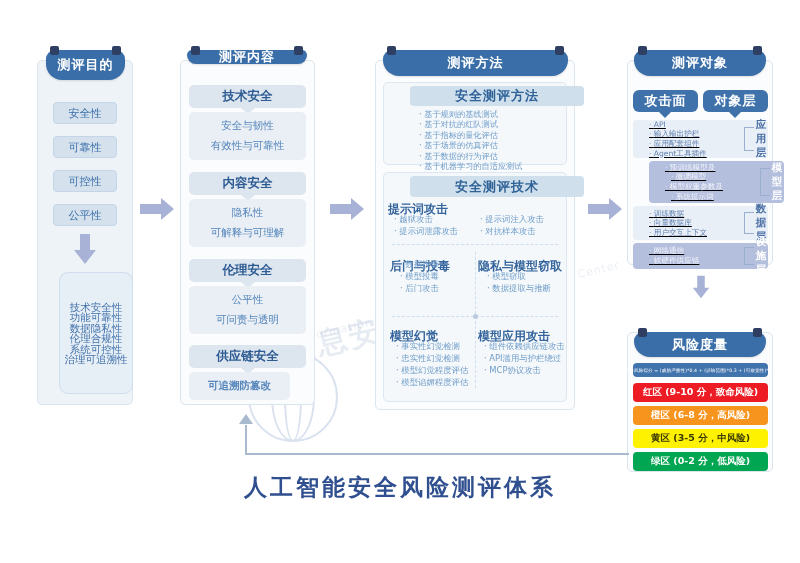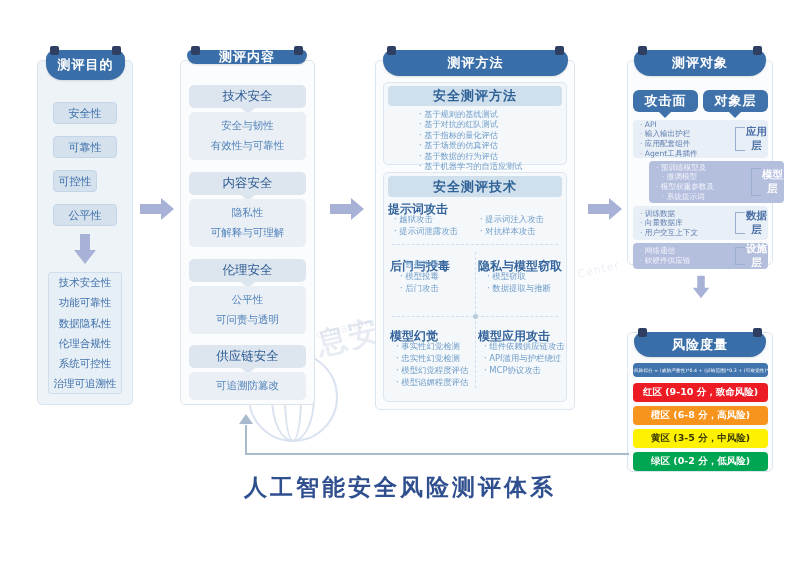--- a/index.html
+++ b/index.html
@@ -61,51 +61,52 @@
     color:#3a6ea8;font-size:11px;
     display:flex;align-items:center;justify-content:center;
   }
   .downarrow{position:absolute;width:22px;height:30px;}
   .downarrow .shaft{position:absolute;left:6px;top:0;width:10px;height:18px;background:#a7b2d6;}
   .downarrow .head{position:absolute;left:0;top:16px;width:0;height:0;
     border-left:11px solid transparent;border-right:11px solid transparent;border-top:14px solid #a7b2d6;}
 
   .outbox{
     position:absolute;box-sizing:border-box;background:#e6eef6;
-    border:1px solid #cfdded;border-radius:3px;
-    display:flex;flex-direction:column;align-items:center;justify-content:space-between;
+    border:1px solid #cfdded;border-radius:9px;
+    display:flex;flex-direction:column;align-items:center;justify-content:center;
     padding:4px 0;
+    margin-left:11px;
   }
   .outbox div{font-size:10.5px;color:#4272ab;line-height:1;}
 
   
   .c2head{
     position:absolute;box-sizing:border-box;background:#dde6ef;
-    border-radius:5px;color:#2d5b93;font-weight:normal;font-size:12.5px;
+    border-radius:5px;color:#2d5b93;font-weight:bold;font-size:12.5px;
     display:flex;align-items:center;justify-content:center;
   }
   .c2body{
     position:absolute;box-sizing:border-box;background:#e9eff5;
     border-radius:5px;display:flex;flex-direction:column;
     align-items:center;justify-content:space-evenly;
   }
   .c2body div{font-size:10.5px;color:#5585bb;}
   .notch{position:absolute;width:0;height:0;
     border-left:7px solid transparent;border-right:7px solid transparent;
     border-top:6px solid #dde6ef;}
 
   
   .panel{
     position:absolute;box-sizing:border-box;background:#f4f8fb;
     border:1px solid #dce7f1;border-radius:5px;
   }
   .panel-title{
     position:absolute;box-sizing:border-box;background:#cfe0ec;
     border-radius:4px;color:#2f6197;font-weight:bold;font-size:13px;
-    display:flex;align-items:center;justify-content:center;letter-spacing:1px;
+    display:flex;align-items:center;justify-content:center;letter-spacing:1px;margin-left:22px;
   }
   .mlist{position:absolute;}
   .mlist div{font-size:8.2px;color:#6f9cc8;line-height:10.4px;white-space:nowrap;}
   .mlist div:before{content:"· ";}
 
   .sub-title{position:absolute;font-size:12px;font-weight:bold;color:#35659c;text-align:left;}
   .sub-list{position:absolute;}
   .sub-list div{font-size:8.4px;color:#6f9cc8;line-height:12px;white-space:nowrap;}
   .sub-list div:before{content:"· ";}
   .hsep{position:absolute;border-top:1px dashed #cfdeec;}
@@ -117,21 +118,21 @@
     position:absolute;box-sizing:border-box;background:#3f72ab;color:#fff;
     font-weight:bold;font-size:13px;border-radius:6px;
     display:flex;align-items:center;justify-content:center;letter-spacing:1px;
   }
   .tabnotch{position:absolute;width:0;height:0;
     border-left:6px solid transparent;border-right:6px solid transparent;
     border-top:6px solid #3f72ab;}
   .lrow{position:absolute;box-sizing:border-box;border-radius:4px;display:flex;align-items:center;}
   .lrow.light{background:#e9eff7;}
   .lrow.dark{background:#b4bedd;}
-  .lrow .items{flex:0 0 95px;padding-left:7px;}
+  .lrow .items{flex:0 0 95px;padding-left:16px;text-decoration:underline;}
   .lrow .items div{font-size:7.6px;line-height:9.6px;color:#5e7fae;white-space:nowrap;}
   .lrow .items div:before{content:"· ";}
   .lrow.dark .items div{color:#f2f4fb;}
   .lrow .brk{width:9px;height:60%;border-left:1px solid #9aaed0;border-top:1px solid #9aaed0;border-bottom:1px solid #9aaed0;}
   .lrow .lname{flex:1;text-align:center;font-size:10.5px;font-weight:bold;color:#4a6fa5;}
   .lrow.dark .lname{color:#ffffff;}
 
   
   .formula{
     position:absolute;box-sizing:border-box;background:#4173ac;color:#fff;
@@ -177,21 +178,21 @@
     <span class="ear r"></span>
     <span>测评目的</span>
   </div>
 
   <div class="pill" style="left:53px;top:102px;width:64px;height:22px;">
       <span>安全性</span>
     </div>
   <div class="pill" style="left:53px;top:136px;width:64px;height:22px;">
       <span>可靠性</span>
     </div>
-  <div class="pill" style="left:53px;top:170px;width:44px;height:22px;justify-content:center;">
+  <div class="pill" style="left:53px;top:170px;width:64px;height:22px;justify-content:center;">
       <span>可控性</span>
     </div>
   <div class="pill" style="left:53px;top:204px;width:64px;height:22px;">
       <span>公平性</span>
     </div>
 
   <div class="downarrow" style="left:74px;top:234px;">
     <div class="shaft"></div>
       <div class="head"></div>
   </div>
@@ -241,21 +242,21 @@
   <div class="notch" style="left:241px;top:282px;"></div>
   <div class="c2body" style="left:189px;top:286px;width:117px;height:48px;">
     <div>公平性</div>
     <div>可问责与透明</div>
   </div>
 
   <div class="c2head" style="left:189px;top:345px;width:117px;height:23px;">
       <span>供应链安全</span>
     </div>
   <div class="notch" style="left:241px;top:368px;"></div>
-  <div class="c2body" style="left:189px;top:372px;width:117px;height:28px;">
+  <div class="c2body" style="left:189px;top:372px;width:101px;height:28px;font-weight:bold;">
     <div>可追溯防篡改</div>
   </div>
 
   <div class="rarrow" style="left:330px;top:198px;width:34px;">
     <div class="shaft" style="width:22px;"></div>
       <div class="head" style="left:21px;"></div>
   </div>
 
   <div class="col plain" style="left:375px;top:60px;width:200px;height:350px;"></div>
   <div class="hdr" style="left:383px;top:50px;width:185px;height:26px;font-size:13px;">

